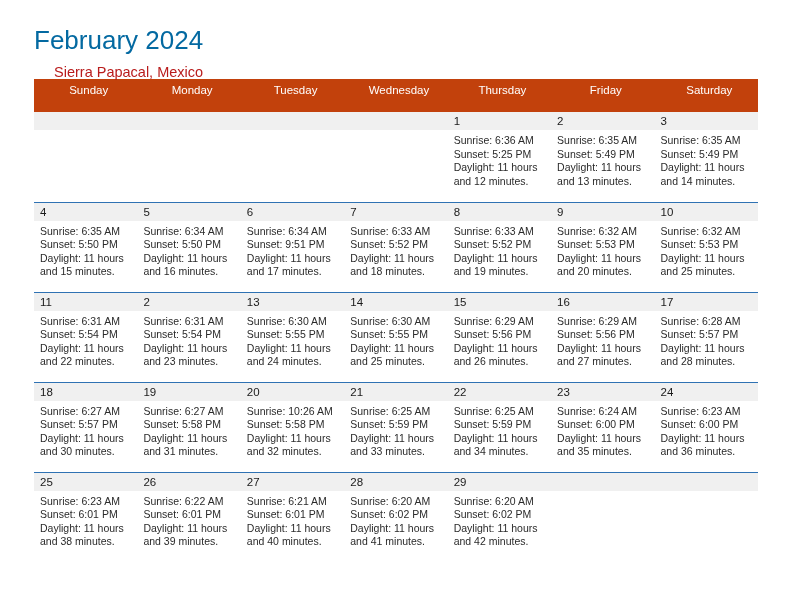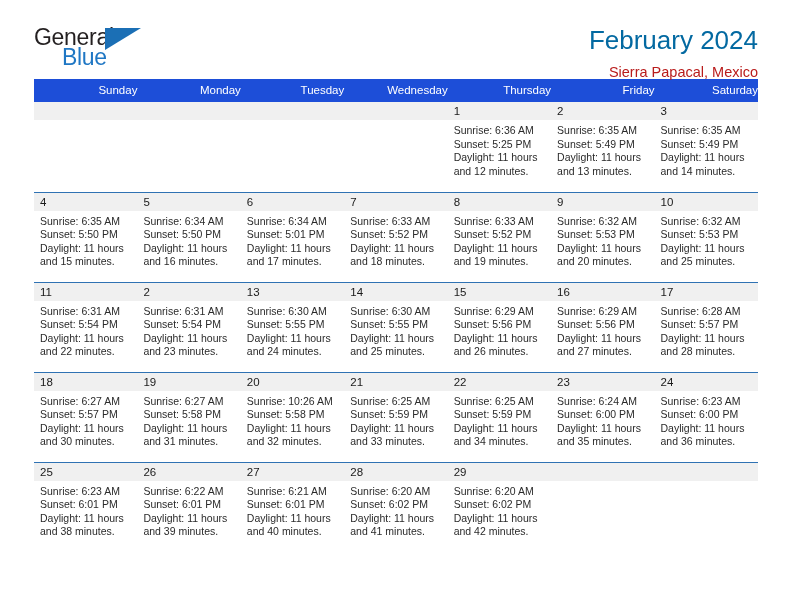--- a/index.html
+++ b/index.html
@@ -86,26 +86,26 @@
 
   
   .calendar {
     width: 724px;
     border-collapse: collapse;
     table-layout: fixed;
     margin-top: 7px;
   }
 
   .calendar thead th {
-    background: #1d4ed8;
+    background: #c2410c;
     color: #ffffff;
     font-size: 11.5px;
     font-weight: normal;
-    text-align: right;
-    padding: 5px 0 6px 6px;
+    text-align: center;
+    padding: 5px 0 16px 6px;
     height: 17px;
     box-sizing: border-box;
   }
 
   .calendar tbody tr {
     height: 90px;
   }
 
   .calendar tbody td {
     vertical-align: top;
@@ -143,25 +143,20 @@
     background: #f0f0f0;
   }
 </style>
 </head>
 <body>
 
 <div class="page">
 
   <div class="header">
 
-    <div class="logo">
-      <span class="logo-general">General</span>
-      <span class="logo-triangle"></span>
-      <span class="logo-blue">Blue</span>
-    </div>
 
     <div class="title-block">
       <div class="title-month">February 2024</div>
       <div class="title-location">Sierra Papacal, Mexico</div>
     </div>
 
   </div>
 
   <table class="calendar">
     <thead>
@@ -276,21 +271,21 @@
                 <div>Daylight: 11 hours</div>
                 <div>and 16 minutes.</div>
               </div>
             </div>
           </td>
           <td>
             <div class="daycell">
               <div class="daynum">6</div>
               <div class="dayinfo">
                 <div>Sunrise: 6:34 AM</div>
-                <div>Sunset: 5:01 PM</div>
+                <div>Sunset: 9:51 PM</div>
                 <div>Daylight: 11 hours</div>
                 <div>and 17 minutes.</div>
               </div>
             </div>
           </td>
           <td>
             <div class="daycell">
               <div class="daynum">7</div>
               <div class="dayinfo">
                 <div>Sunrise: 6:33 AM</div>

